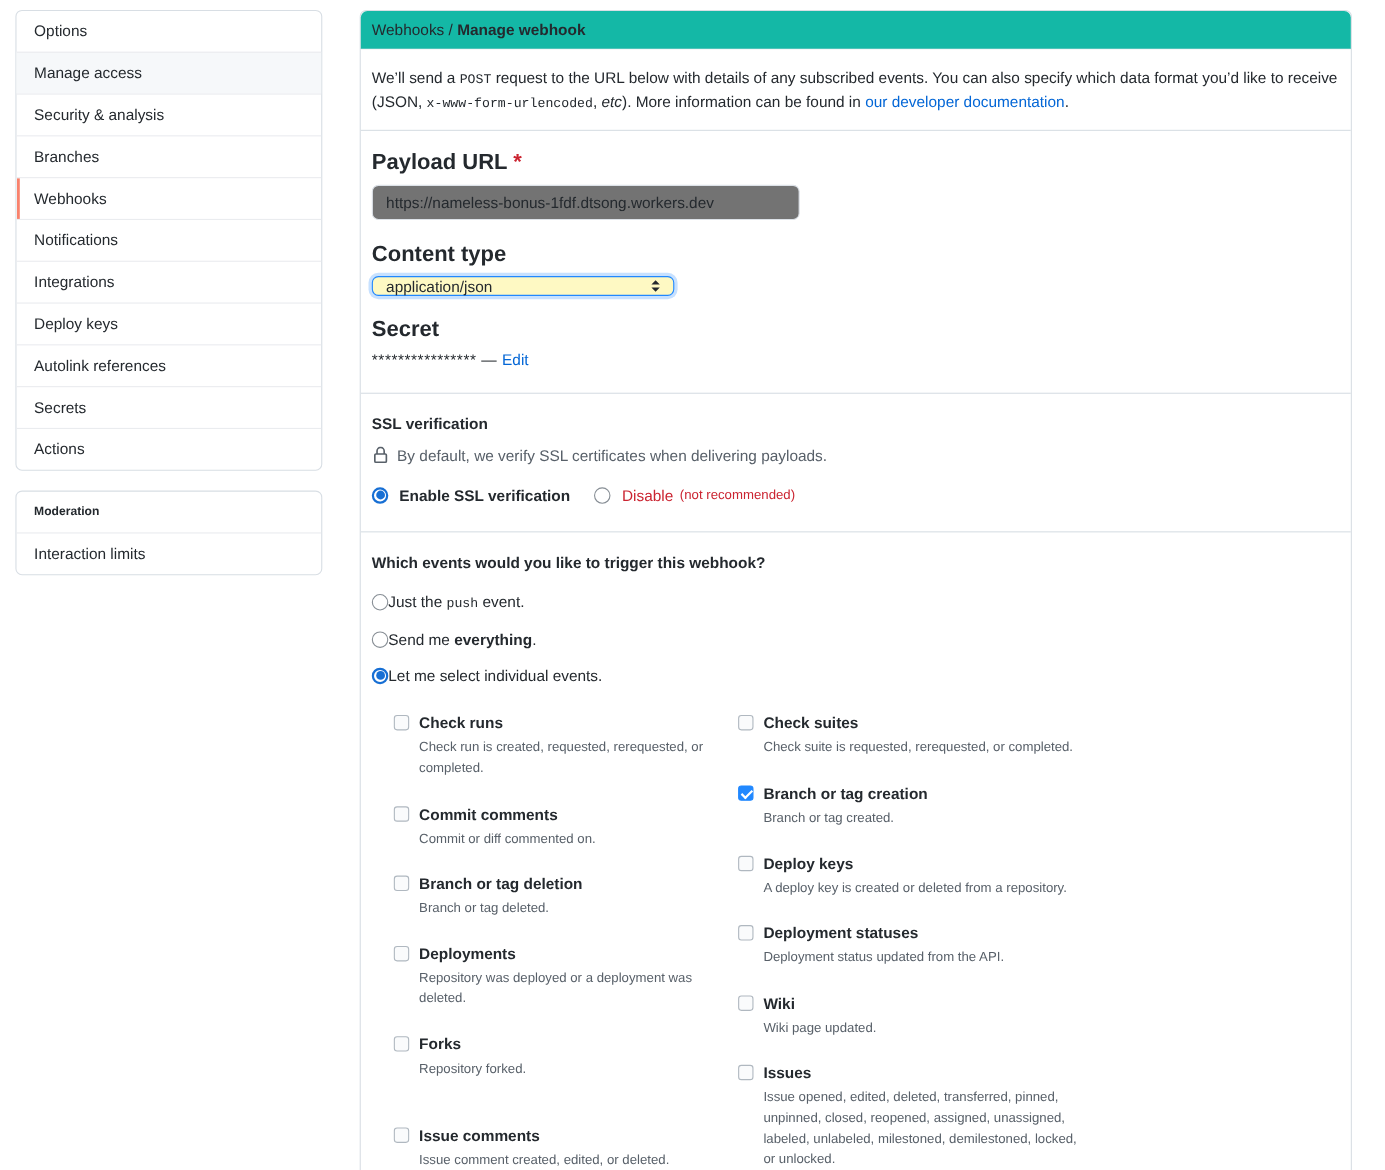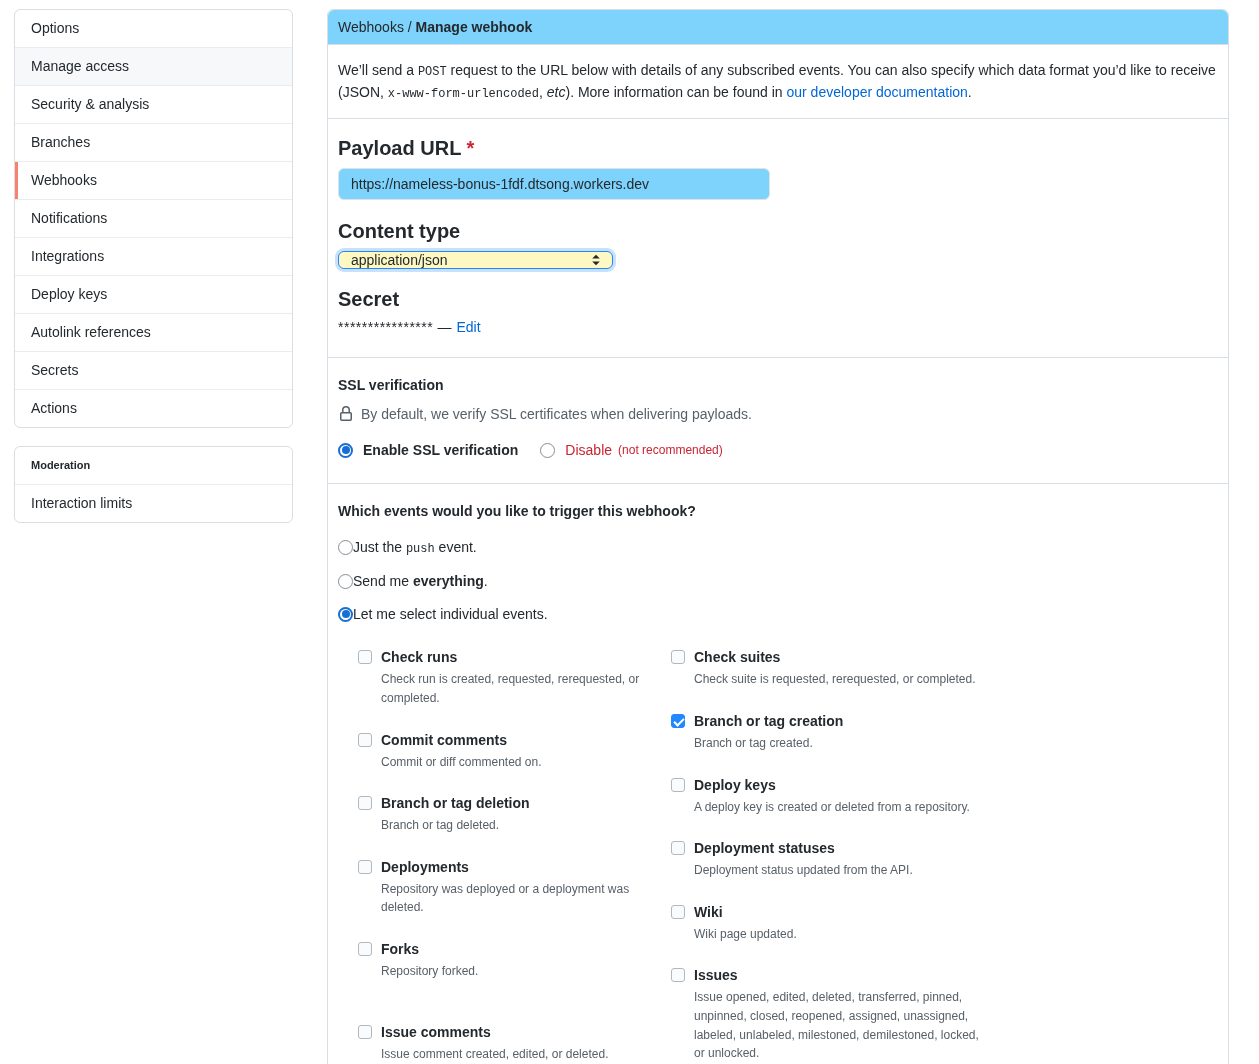--- a/index.html
+++ b/index.html
@@ -19,40 +19,40 @@
     padding:8px 16px; font-size:14px; line-height:21px; color:#24292e; cursor:pointer;
   }
   .side-item + .side-item, .side-item.after-header { border-top:1px solid #eaecef; }
   .side-item.hovered { background:#f6f8fa; }
   .side-item.active { box-shadow: inset 3px 0 0 #f9826c; }
   .side-header { padding:8px 16px; font-size:11px; line-height:21px; font-weight:700; }
   
   .main { flex:1; min-width:0; margin-left:34px; }
   .card { border:1px solid #d8dee4; border-radius:6px; background:#fff; }
   .card-header {
-    background:#7dd3fc; border-bottom:1px solid #d8dee4; border-radius:6px 6px 0 0;
+    background:#14b8a6; border-bottom:1px solid #d8dee4; border-radius:6px 6px 0 0;
     padding:9px 10px; font-size:14px;
   }
   .crumb-parent { color:#24292e; text-decoration:none; cursor:pointer; }
   .crumb-current { font-weight:700; }
   .intro { padding:15px 10px; border-bottom:1px solid #d8dee4; line-height:1.55; max-width:920px; }
   code, .code {
     font-family:"Liberation Mono","DejaVu Sans Mono",monospace;
     font-size:12px;
   }
   .link { color:#0366d6; text-decoration:none; cursor:pointer; }
   .italic { font-style:italic; }
   
   .form-section { padding:14px 10px 22px; }
   .field-label { display:block; font-weight:700; font-size:20px; margin:8px 0 8px; }
   .field-label:first-child { margin-top:4px; }
   .required { color:#cb2431; font-weight:700; }
   .text-input {
-    width:432px; height:32px; padding:3px 12px; font-size:14px; color:#24292e;
-    background:#7dd3fc; border:1px solid #dde2e8; border-radius:6px; outline:none;
+    width:389px; height:32px; padding:3px 12px; font-size:14px; color:#24292e;
+    background:#737373; border:1px solid #dde2e8; border-radius:6px; outline:none;
     font-family:"Liberation Sans","DejaVu Sans",sans-serif;
   }
   .select {
     width:275px; height:18px; background:#fef9c3; cursor:pointer;
     border:1px solid #2188ff; box-shadow:0 0 0 3px rgba(33,136,255,.25);
     border-radius:6px; display:flex; align-items:center; justify-content:space-between;
     padding:0 9px 0 12px; font-size:14px; margin-bottom:6px;
   }
   .secret-line { font-size:14px; margin-top:6px; letter-spacing:.5px; }
   .secret-line .link { letter-spacing:0; }

